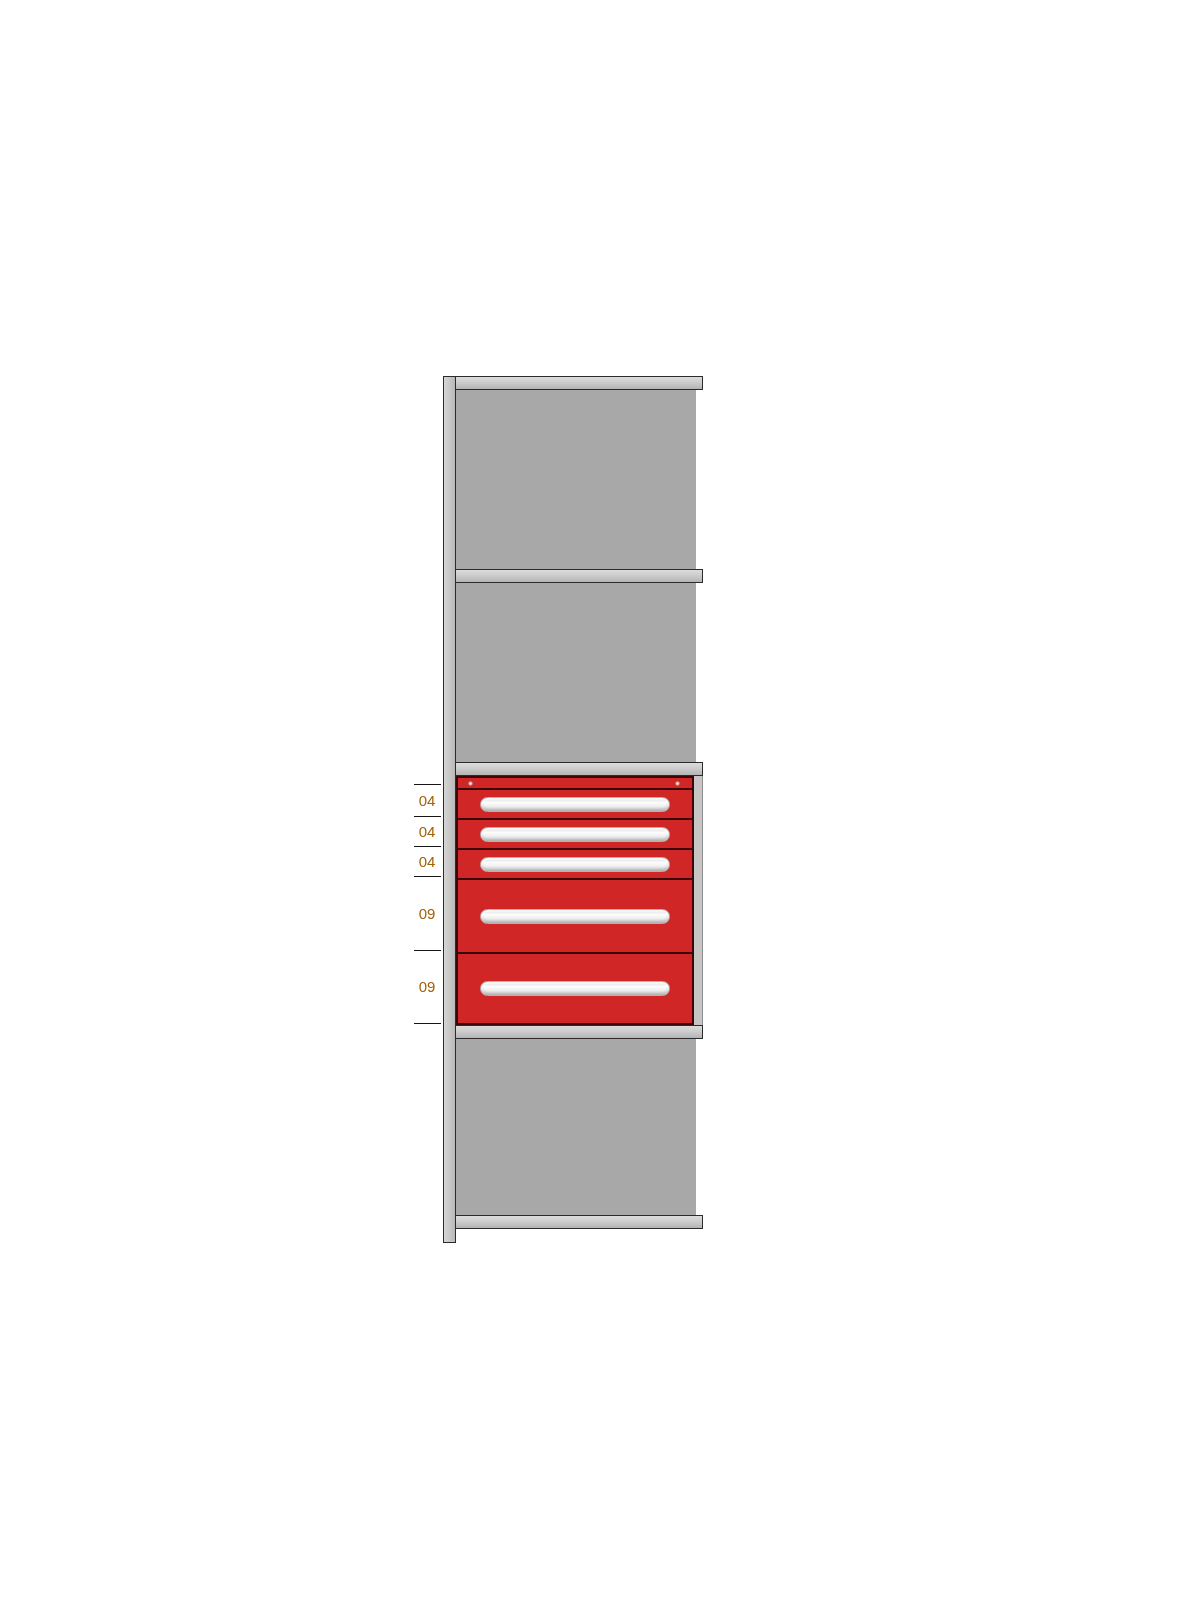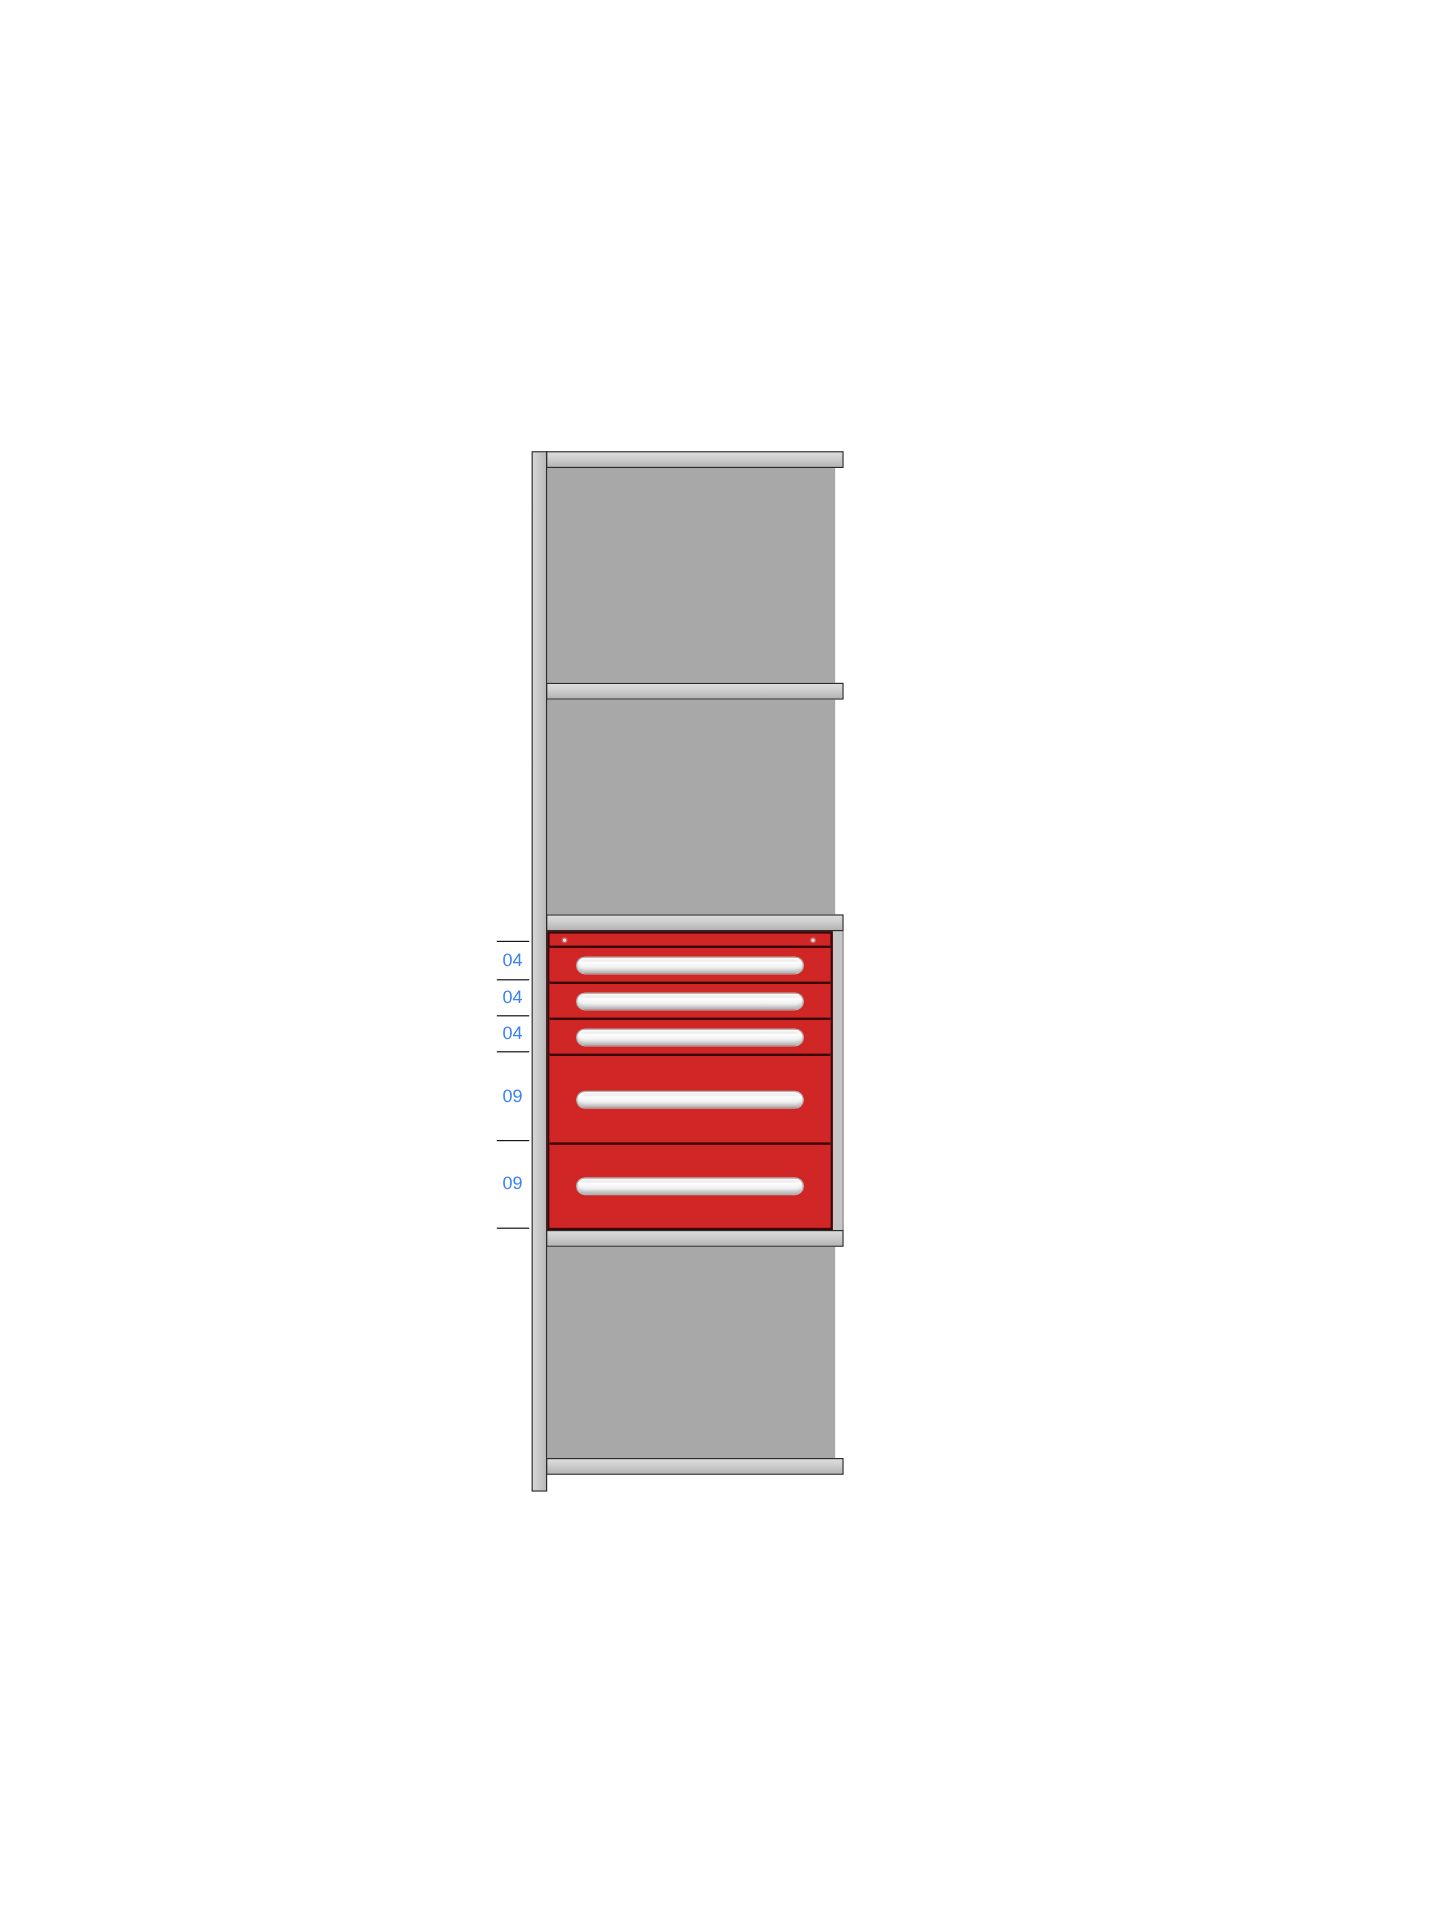--- a/index.html
+++ b/index.html
@@ -68,21 +68,21 @@
     border-top:1px solid #151515;z-index:5;
   }
   .tick.t1{top:784px}
   .tick.t2{top:816px}
   .tick.t3{top:846px}
   .tick.t4{top:876px}
   .tick.t5{top:950px}
   .tick.t6{top:1023px}
   .size-label{
     position:absolute;left:409px;width:36px;text-align:center;
-    font-size:15px;color:#3b82f6;z-index:5;
+    font-size:15px;color:#a16207;z-index:5;
     display:flex;align-items:center;justify-content:center;
   }
   .size-label.l1{top:784px;height:32px}
   .size-label.l2{top:816px;height:30px}
   .size-label.l3{top:846px;height:30px}
   .size-label.l4{top:876px;height:74px}
   .size-label.l5{top:950px;height:73px}
 </style>
 </head>
 <body>

